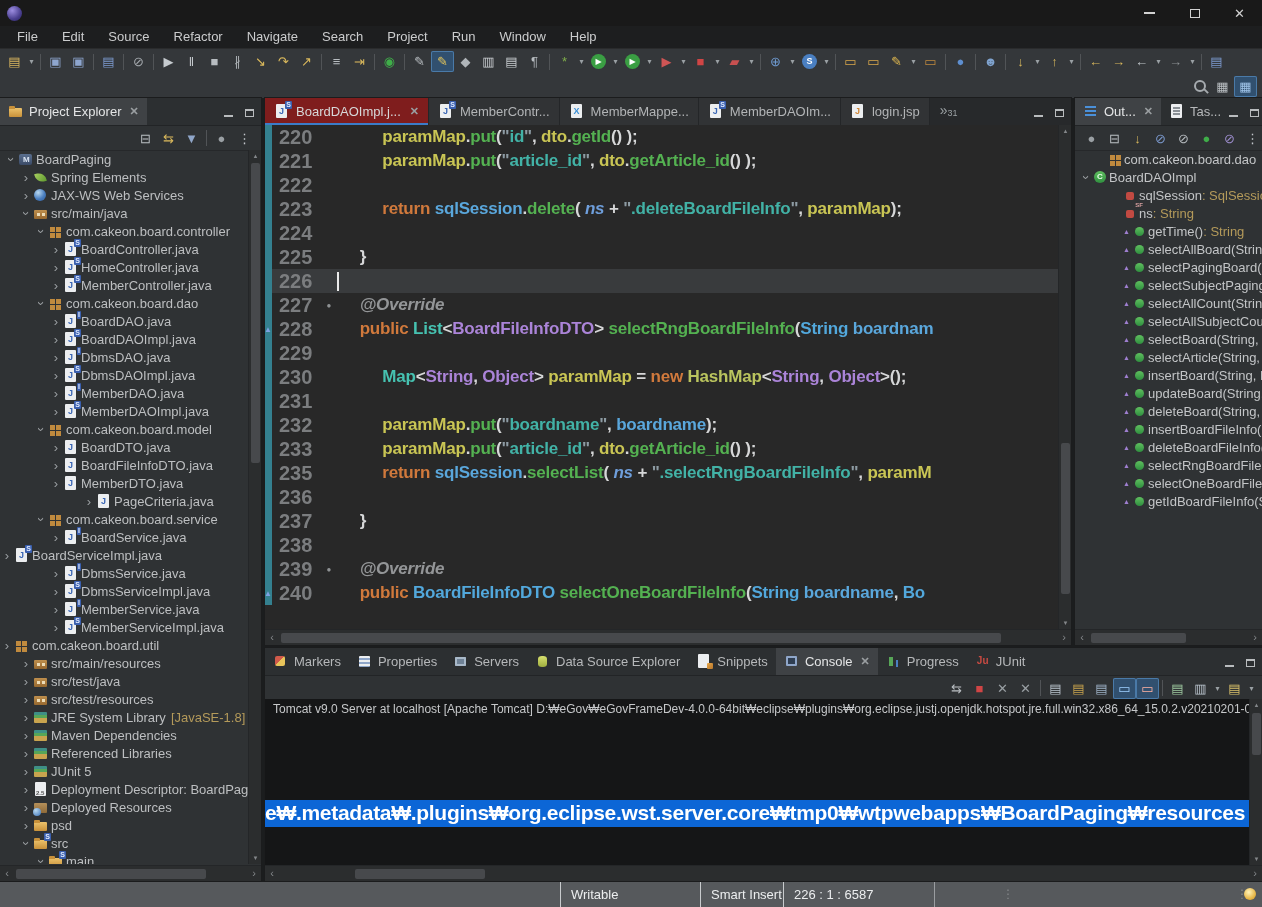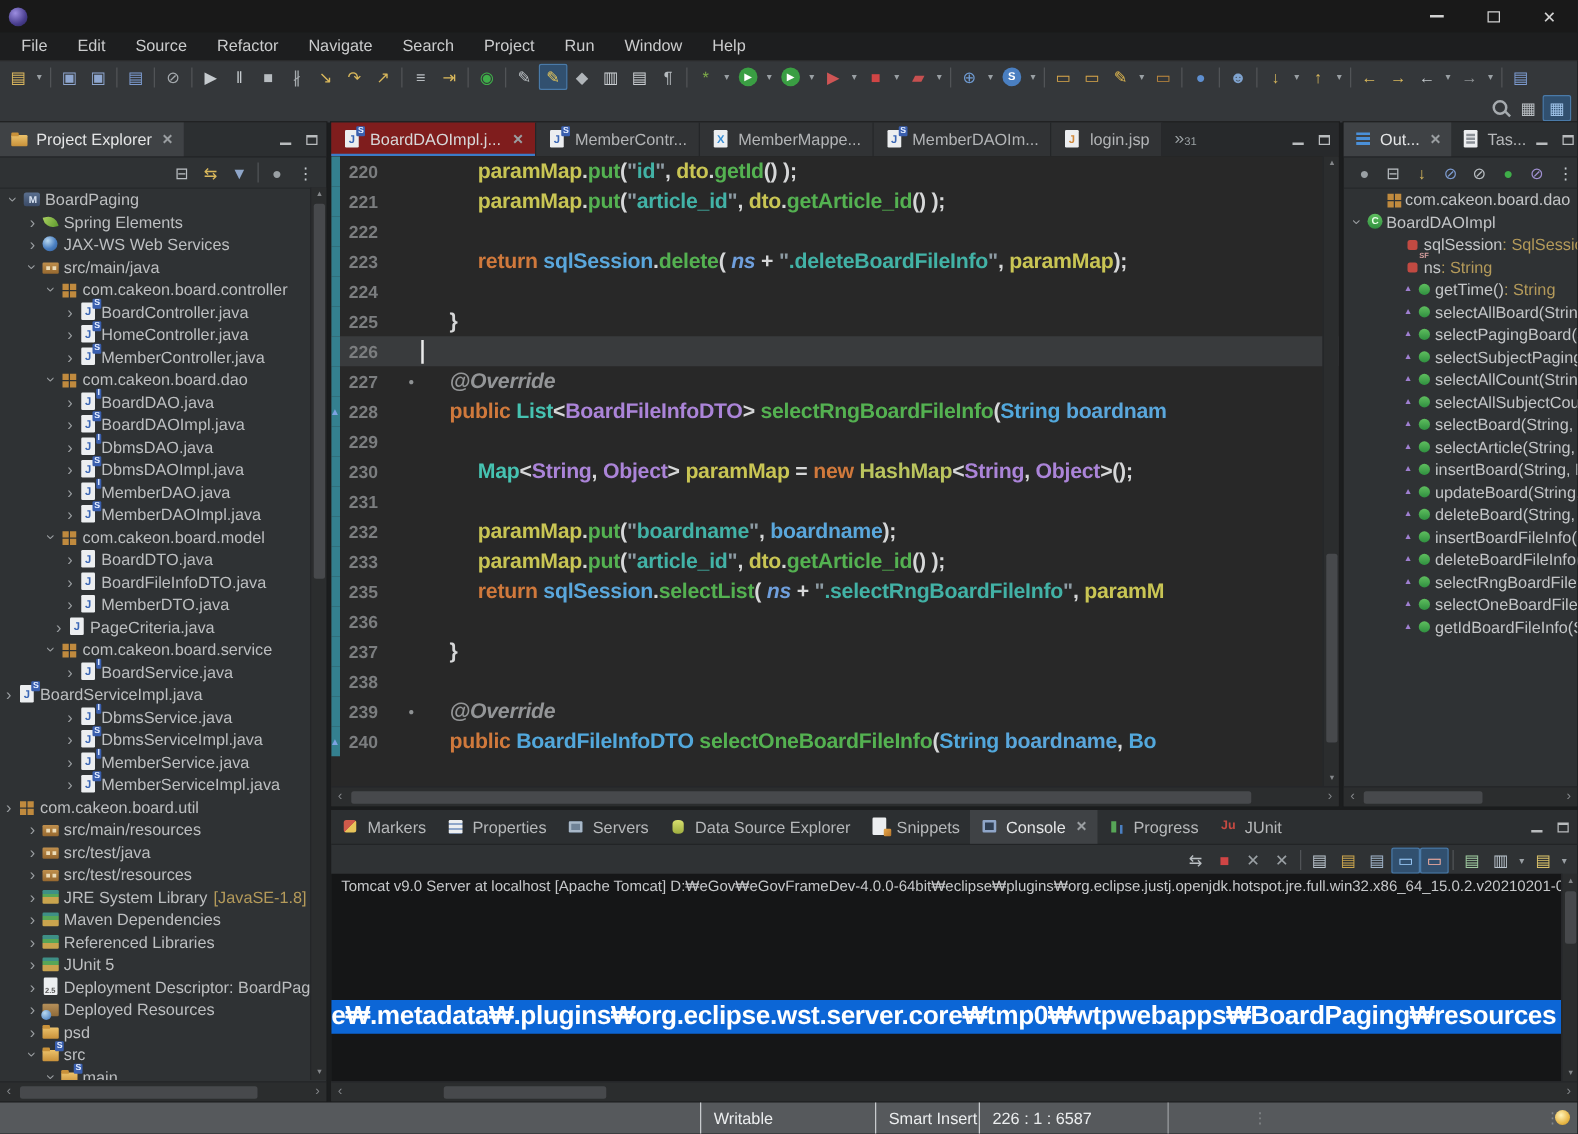--- a/index.html
+++ b/index.html
@@ -66,21 +66,21 @@
   .overflow{display:flex;align-items:flex-start;color:#9aa0a3;font-size:14px;padding:4px 0 0 10px}
   .overflow .ocount{font-size:9px;margin-top:6px}
 
   
   .codewrap{position:absolute;top:27px;left:0;right:0;bottom:16px;background:#282828;overflow:hidden}
   .cl{height:24px;display:flex;align-items:center;position:relative}
   .cl.cur{background:#393b3d}
   .ruler{width:7px;align-self:stretch;background:#34808f;position:relative;flex:none}
   .mk{display:none;position:absolute;left:-1px;top:8px;color:#7da2e2;font-size:8px;font-style:normal}
   .mk.on{display:block}
-  .num{width:42px;padding-left:7px;font-size:14px;color:#7b7d7f;flex:none;font-weight:600;box-sizing:content-box}
+  .num{width:42px;padding-left:7px;font-size:20px;color:#7b7d7f;flex:none;font-weight:600;box-sizing:content-box}
   .fold{width:16px;font-size:8px;color:#8f9294;text-align:center;flex:none}
   .caret{display:none;width:2px;height:19px;background:#eaeaea;flex:none}
   .caret.on{display:block}
   .ct{white-space:pre;tab-size:5;font-size:17px;font-weight:600;letter-spacing:-0.2px}
   .tk{font-style:normal}
   .tk.pl{color:#d6d7d8} .tk.v{color:#c9c554} .tk.m,.tk.d{color:#54b151}
   .tk.k{color:#d0793c} .tk.s{color:#42b2a6} .tk.q{color:#8d9ba3}
   .tk.f,.tk.p{color:#5aa7dc} .tk.n{color:#6f9fdc;font-style:italic}
   .tk.tt{color:#46c2b1} .tk.tp{color:#ab84d8} .tk.tb{color:#52a8dc}
   .tk.h{color:#bac45e} .tk.a{color:#939597;font-style:italic}
@@ -687,21 +687,21 @@
 
       </div>
 
       <div class="trow" style="padding-left: 49px;">
         <i class="arr closed"></i>
         <span class="fi fi-jfile"></span>
         <span class="tl">MemberDTO.java</span>
 
       </div>
 
-      <div class="trow" style="padding-left: 40px;">
+      <div class="trow" style="padding-left: 64px; margin-left: 18px;">
         <i class="arr closed"></i>
         <span class="fi fi-jfile"></span>
         <span class="tl">PageCriteria.java</span>
 
       </div>
 
       <div class="trow" style="padding-left: 34px;">
         <i class="arr open"></i>
         <span class="fi fi-package"></span>
         <span class="tl">com.cakeon.board.service</span>

